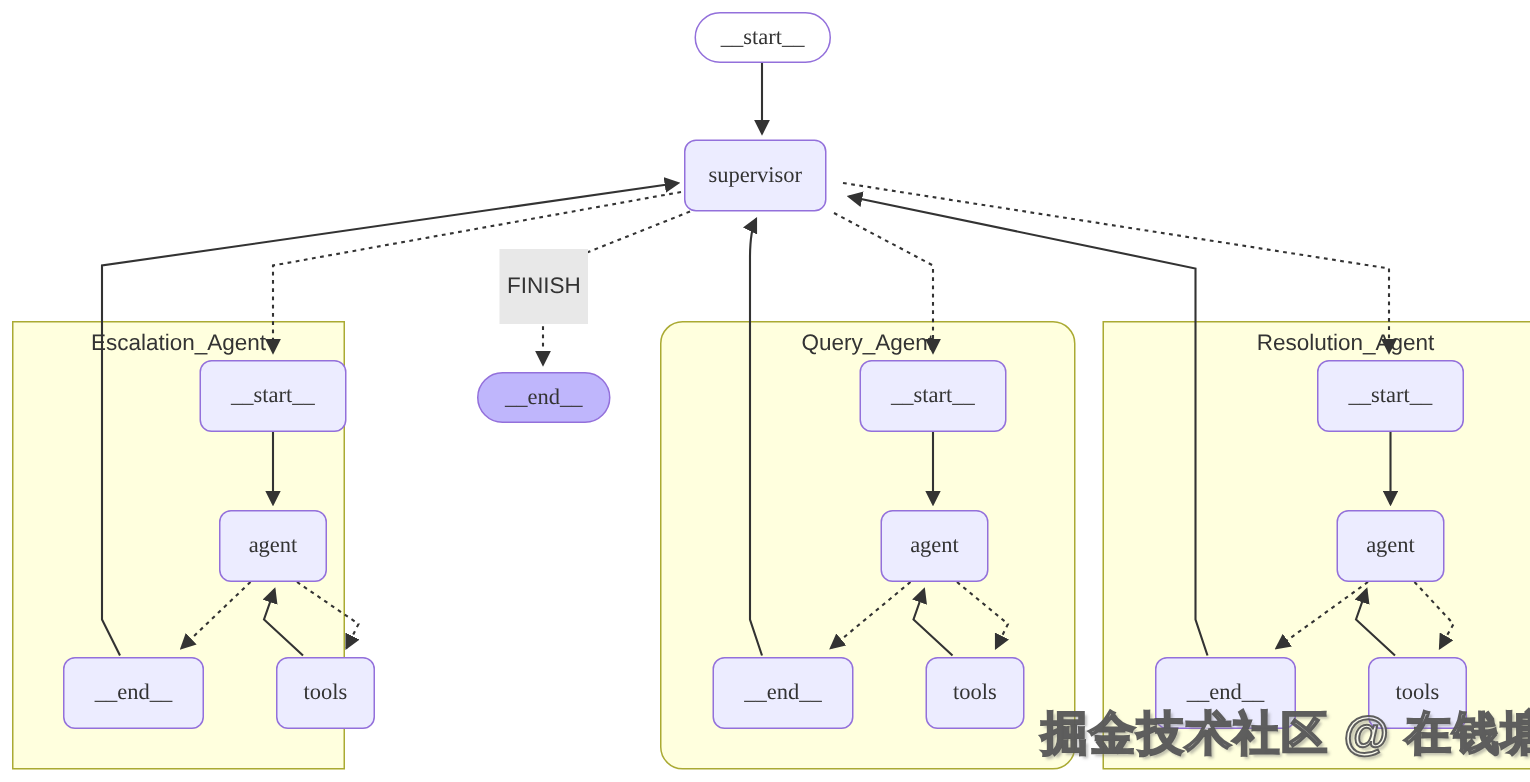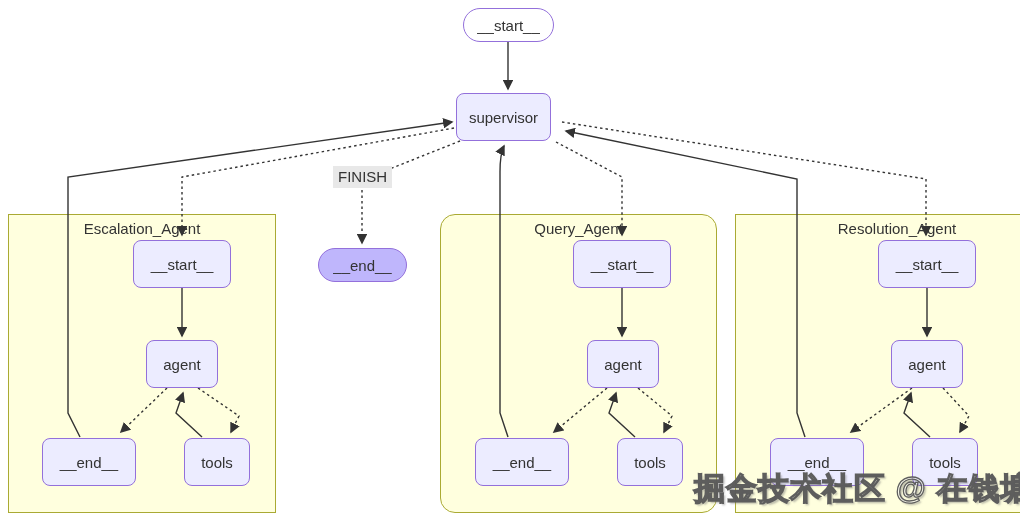--- a/index.html
+++ b/index.html
@@ -18,44 +18,44 @@
   }
   .cluster-title{
     position:absolute; left:0; right:0; top:5px; text-align:center;
     font-size:15px; color:var(--text); pointer-events:none;
   }
   #edges{position:absolute; left:0; top:0; z-index:2;}
   .node{
     position:absolute; z-index:3; box-sizing:border-box;
     background:var(--node-fill); border:1px solid var(--node-border);
     border-radius:8px; display:flex; align-items:center; justify-content:center;
-    font-size:15px; color:var(--text); white-space:nowrap;
+    font-size:15px; color:var(--text); white-space:nowrap;font-family:Liberation Serif, serif;
   }
   .node.pill{border-radius:17px;}
   .node.first{background:transparent;}
   .node.last{background:var(--end-fill);}
   .edge-label{
     position:absolute; z-index:4; background:var(--label-bg);
-    font-size:15px; color:var(--text); padding:2px 5px; line-height:1.2;
+    font-size:15px; color:var(--text); padding:16px 5px; line-height:1.2;
   }
   #watermark{
     position:absolute; left:694px; top:468px; z-index:9;
     font-size:31px; font-weight:bold; letter-spacing:1px;
     color:rgba(255,255,255,0.55);
     -webkit-text-stroke:1.3px rgba(85,85,85,0.95);
     text-shadow:2px 2px 2px rgba(110,110,110,0.45);
     white-space:nowrap; pointer-events:none;
   }
 </style>
 </head>
 <body>
 
 <div id="canvas">
 
-  <div class="cluster" style="left:8px; top:214px; width:268px; height:299px;">
+  <div class="cluster" style="left:8px; top:214px; width:222px; height:299px;">
     <div class="cluster-title">Escalation_Agent</div>
   </div>
   <div class="cluster" style="left:440px; top:214px; width:277px; height:299px;border-radius:15px;">
     <div class="cluster-title">Query_Agent</div>
   </div>
   <div class="cluster" style="left:735px; top:214px; width:324px; height:299px;">
     <div class="cluster-title">Resolution_Agent</div>
   </div>
 
   <svg id="edges" width="1020" height="521" viewBox="0 0 1020 521">

